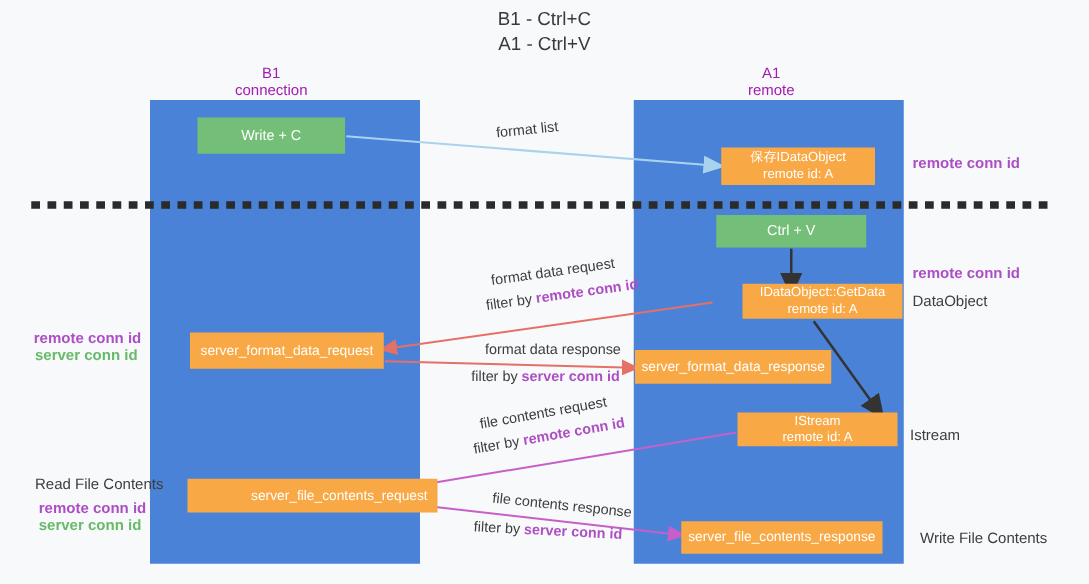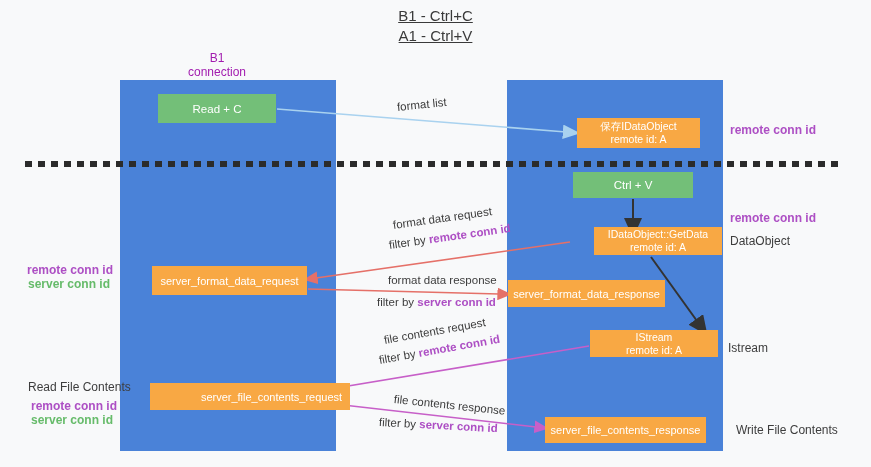--- a/index.html
+++ b/index.html
@@ -2,21 +2,21 @@
 <html style="--bg: #f8f9fa; --column_blue: #4a82d8; --box_green: #73bf78; --box_orange: #f8a844; --arrow_salmon: #e57068; --arrow_magenta: #c75fc8; --arrow_blue: #a9d2ef; --arrow_black: #333333; --text_purple: #ad4fc4; --text_green: #66bb6a; --text_dark: #3d3d3d;"><head>
 <meta charset="utf-8">
 <style>
   html,body { margin:0; padding:0; }
   .stage {
     position:relative; width:871px; height:467px;
     background:var(--bg); overflow:hidden;
     font-family:"Liberation Sans", sans-serif;
   }
   .title { position:absolute; left:0; right:0; top:6px; text-align:center;
-           font-size:15px; color:#3a3a3a; line-height:20px; z-index:3;text-decoration:underline; }
+           font-size:15px; color:#3a3a3a; line-height:20px; z-index:3; }
   .colhead { position:absolute; text-align:center; font-size:12px; color:#a21caf;
              line-height:14px; z-index:3; }
   .col { position:absolute; top:80px; width:216px; height:371px;
          background:var(--column_blue); z-index:1; }
   .overlay { position:absolute; left:0; top:0; z-index:2; }
   .node { position:absolute; display:flex; flex-direction:column; align-items:center;
           justify-content:center; color:#ffffff; text-align:center; z-index:3;
           font-size:11.5px; }
   .node.two { font-size:10.5px; line-height:13px; }
   .green  { background:var(--box_green); }
@@ -44,20 +44,22 @@
   <div class="title">
     <div>B1 - Ctrl+C</div>
     <div>A1 - Ctrl+V</div>
   </div>
 
   <div class="colhead" style="left:157px; top:51px; width:120px;">
     <div>B1</div>
     <div>connection</div>
   </div>
   <div class="colhead" style="left:557px; top:51px; width:120px;">
+    <div>A1</div>
+    <div>remote</div>
   </div>
 
   <div class="col" style="left:120px;"></div>
   <div class="col" style="left:507px;"></div>
 
   <svg class="overlay" width="871" height="467">
     <defs>
       <marker id="mBlue" markerWidth="11" markerHeight="9" refX="2" refY="4.5" orient="auto">
         <polygon points="0,0 11,4.5 0,9" class="fill-blue"></polygon>
         </marker>
@@ -75,21 +77,21 @@
     <line x1="277" y1="109" x2="566" y2="132" class="stroke-blue" marker-end="url(#mBlue)"></line>
     <line x1="633" y1="199" x2="633" y2="220" class="stroke-black" marker-end="url(#mBlack)"></line>
     <line x1="570" y1="242" x2="316" y2="278" class="stroke-salmon" marker-end="url(#mSalmon)"></line>
     <line x1="308" y1="289" x2="499" y2="294" class="stroke-salmon" marker-end="url(#mSalmon)"></line>
     <line x1="651" y1="257" x2="697" y2="321" class="stroke-black" marker-end="url(#mBlack)"></line>
     <line x1="589" y1="346" x2="318" y2="391" class="stroke-magenta" marker-end="url(#mMagenta)"></line>
     <line x1="308" y1="401" x2="536" y2="427" class="stroke-magenta" marker-end="url(#mMagenta)"></line>
   </svg>
 
   <div class="node green" style="left:158px; top:94px; width:118px; height:29px;">
-    <span>Read + C</span>
+    <span>Write + C</span>
   </div>
 
   <div class="node orange two" style="left:577px; top:118px; width:123px; height:30px;">
     <span>保存IDataObject</span>
     <span>remote id: A</span>
   </div>
 
   <div class="node green" style="left:573px; top:172px; width:120px; height:26px;justify-content:center;">
     <span>Ctrl + V</span>
   </div>

